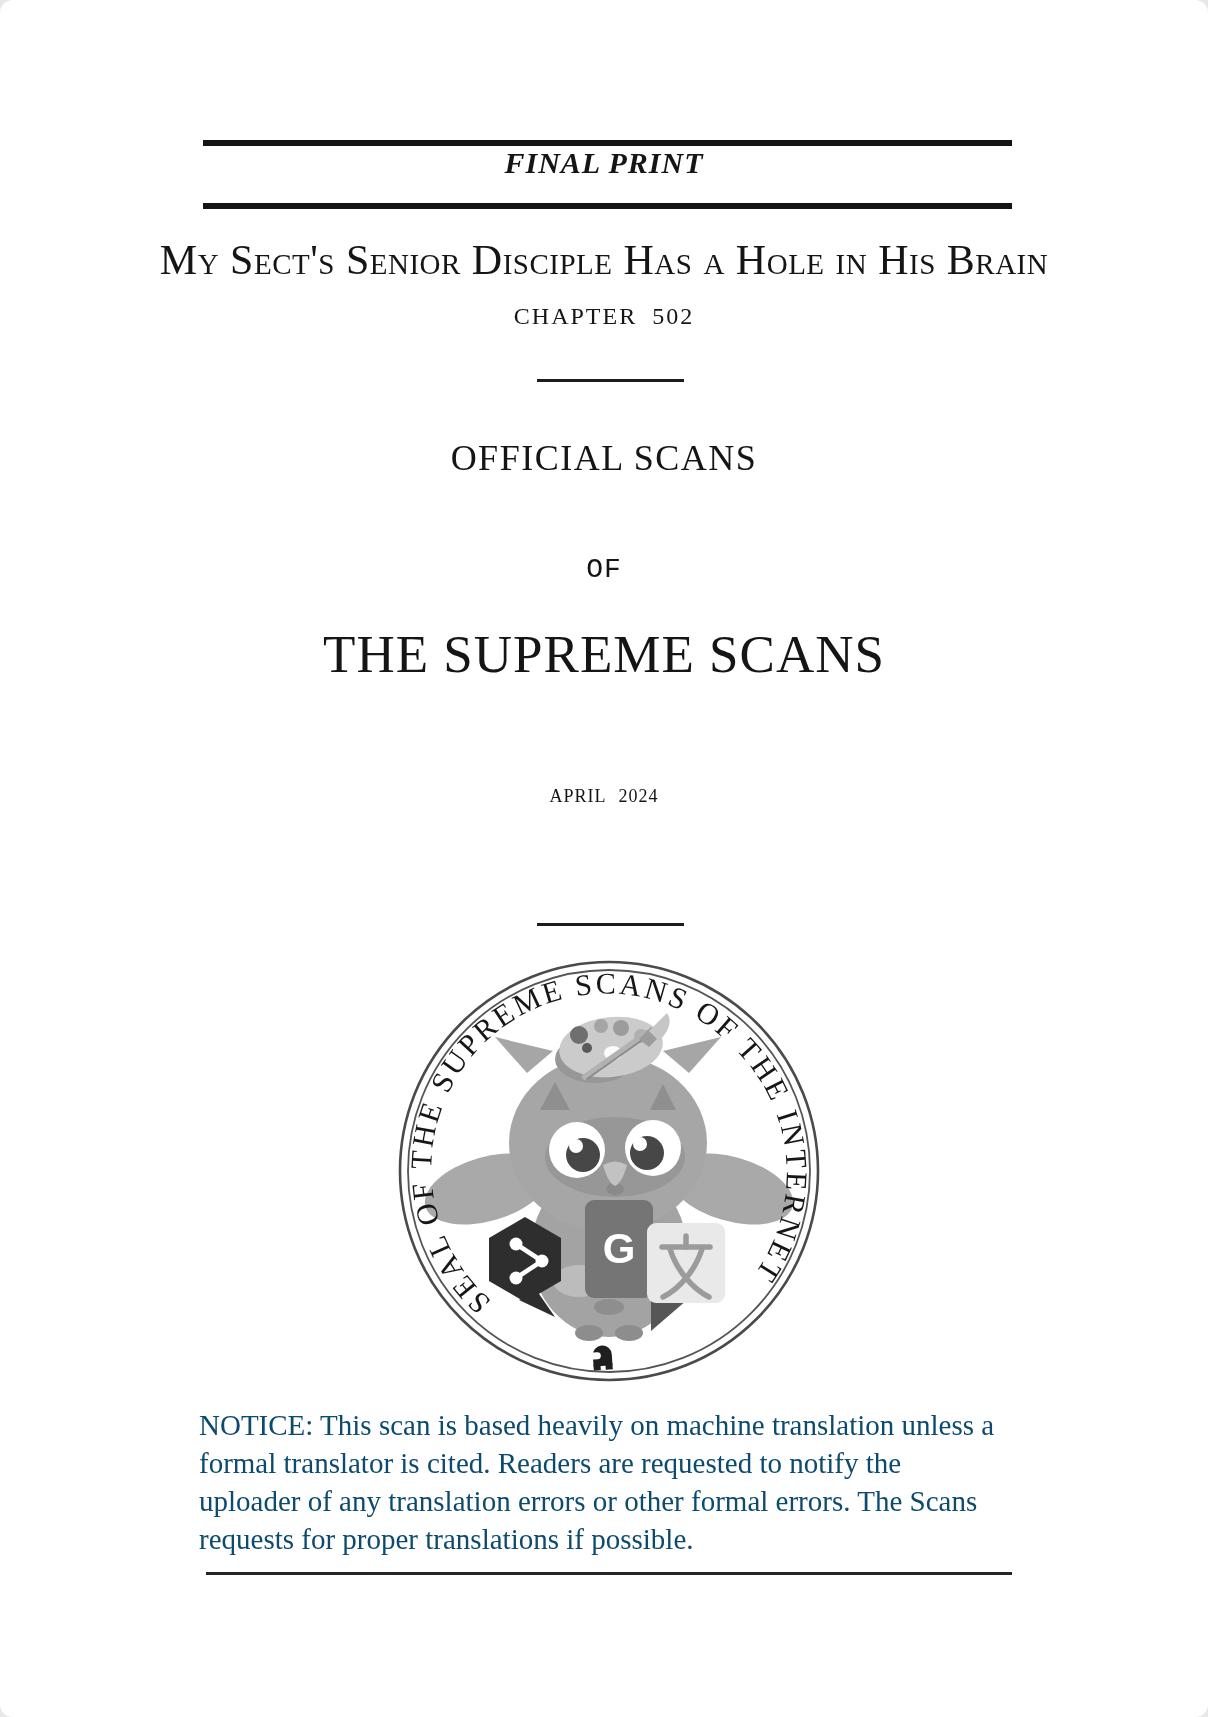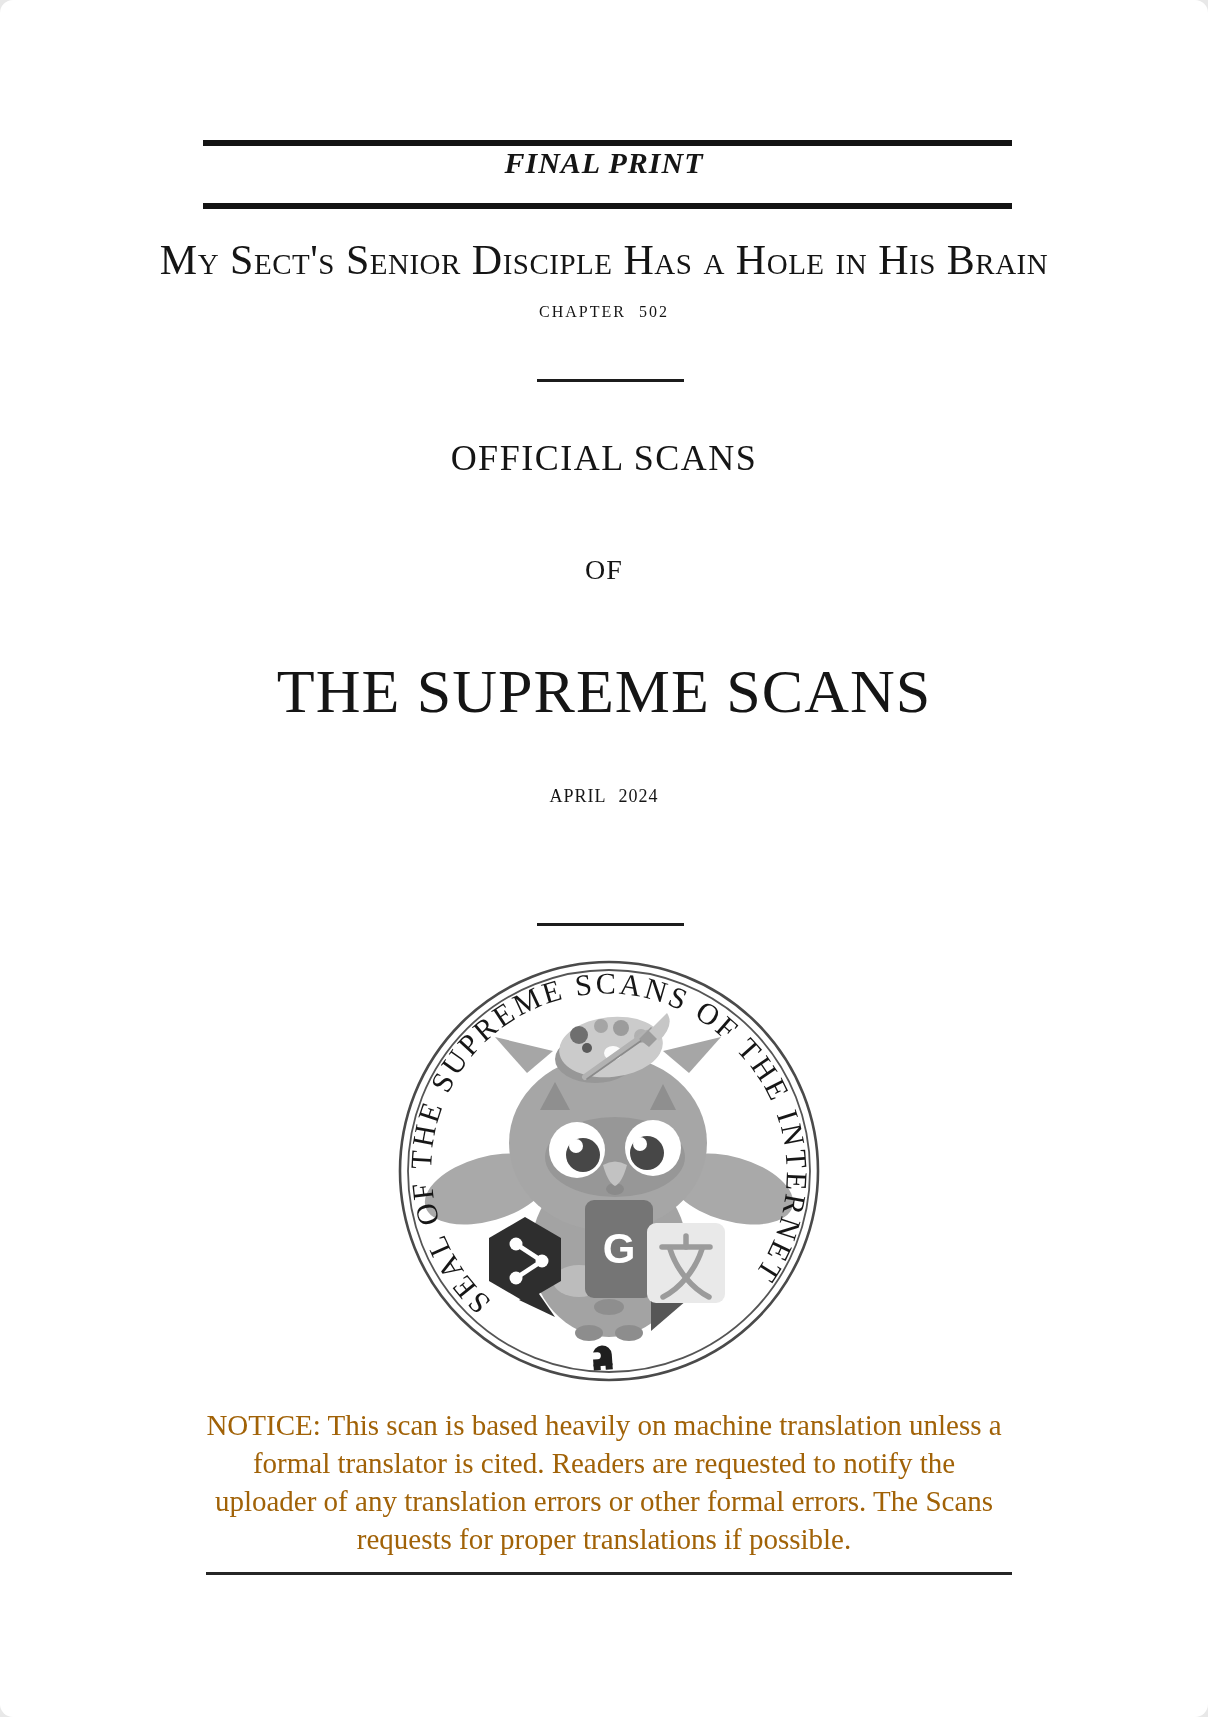--- a/index.html
+++ b/index.html
@@ -8,29 +8,29 @@
     background:#ffffff;overflow:hidden;
     font-family:"Liberation Serif", serif;color:#151515;border-radius:13px;
   }
   .rule{position:absolute;background:#141414;}
   .rule.thick{left:203px;width:809px;height:6px;}
   .rule.mini{left:537px;width:147px;height:3px;background:#1c1c1c;}
   .rule.footer{left:206px;top:1572px;width:806px;height:3px;background:#262626;}
   .centerline{position:absolute;left:0;width:100%;text-align:center;white-space:nowrap;}
   .edition{top:146px;font-size:30px;font-weight:bold;font-style:italic;letter-spacing:1px;}
   .series-title{top:236px;font-size:42px;font-variant:small-caps;letter-spacing:0.5px;}
-  .chapter{top:303px;font-size:16px;letter-spacing:2px;word-spacing:7px;}
+  .chapter{top:303px;font-size:24px;letter-spacing:2px;word-spacing:7px;}
   .heading-xl{top:437px;font-size:36px;letter-spacing:1.5px;}
-  .of-line{top:554px;font-size:28px;letter-spacing:1px;}
-  .heading-xxl{top:656px;font-size:62px;letter-spacing:1px;}
+  .of-line{top:554px;font-size:28px;letter-spacing:1px;font-family:Liberation Mono, monospace;}
+  .heading-xxl{top:624px;font-size:53px;letter-spacing:1px;}
   .date-line{top:786px;font-size:18px;letter-spacing:1px;word-spacing:7px;}
   .seal-wrap{position:absolute;left:389px;top:951px;width:440px;height:440px;}
   .notice{
     position:absolute;top:1406px;left:50%;transform:translateX(-50%);
-    width:810px;font-size:29px;line-height:38px;text-align:center;color:#a16207;
+    width:810px;font-size:29px;line-height:38px;color:#0c4a6e;
   }
   .ring-text{
     font-family:"Liberation Serif", serif;
     font-size:30px;letter-spacing:2.8px;fill:#161616;
   }
   .g-letter{font-family:"Liberation Sans", sans-serif;font-weight:bold;font-size:42px;fill:#ffffff;}
 </style>
 </head>
 <body>
 

